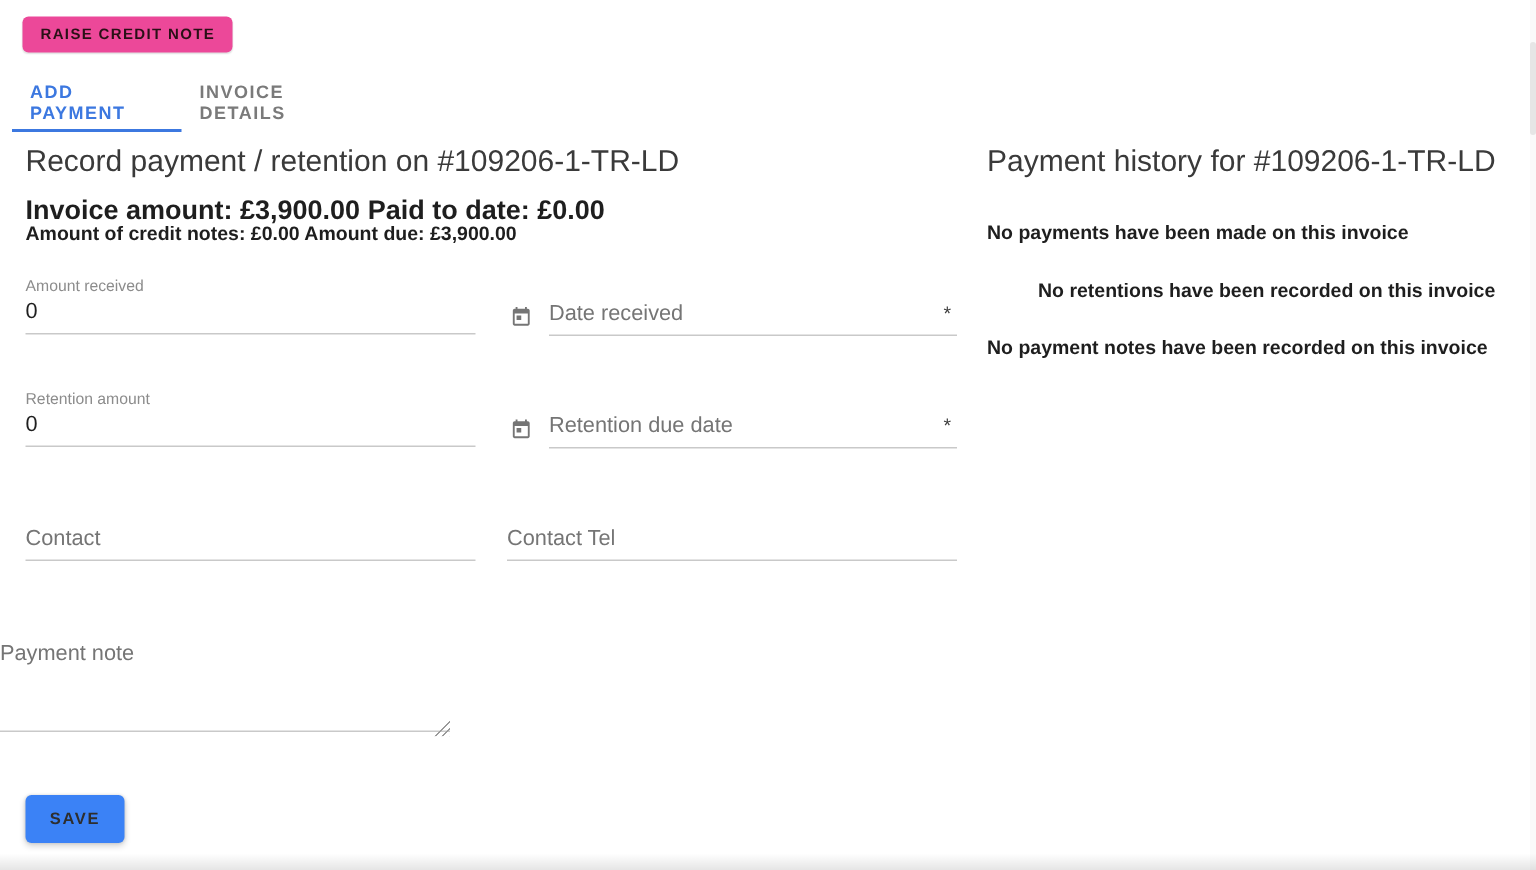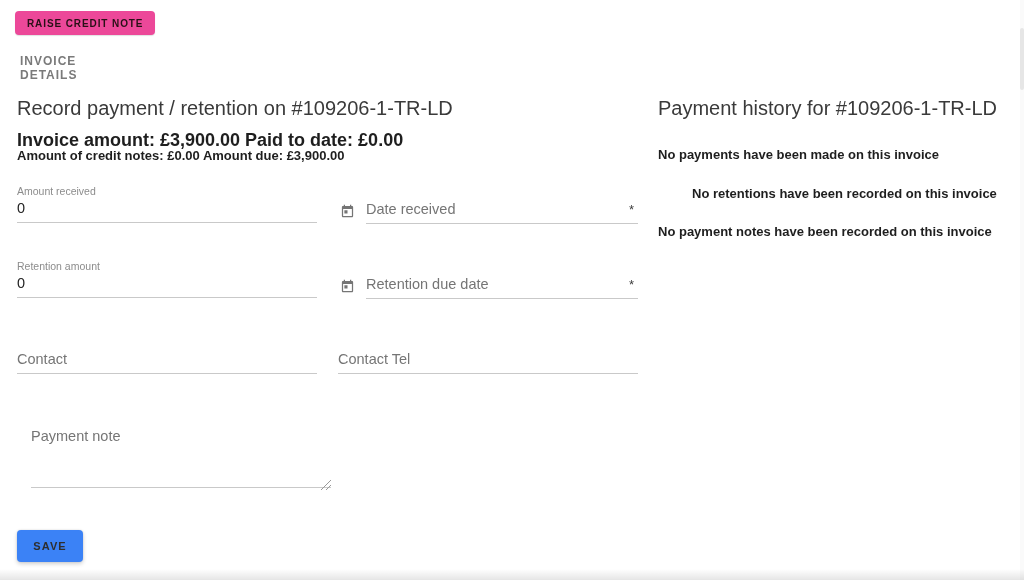--- a/index.html
+++ b/index.html
@@ -90,21 +90,21 @@
   .datefield .line input {
     flex: 1; border: none; outline: none; background: transparent;
     font-family: Liberation Sans, sans-serif;
     font-size: 14.5px; color: #1f1f1f;
     padding: 2px 0 6px 0;
   }
   .datefield .line input::placeholder { color: #757575; opacity: 1; }
   .datefield .req { font-size: 13px; color: #3d3d3d; padding: 0 4px 6px 0; }
 
   
-  .f-note { left: 31px; top: 421px; }
+  .f-note { left: 0; top: 421px; }
   .f-note textarea { height: 67px; resize: none; padding-top: 7px; }
   .resize-handle {
     position: absolute; right: 0; bottom: 2px;
     width: 13px; height: 12px;
     background: repeating-linear-gradient(135deg, #9a9a9a 0 1px, transparent 1px 3.4px);
     clip-path: polygon(100% 0, 0 100%, 100% 100%);
     cursor: nwse-resize;
   }
 
   
@@ -133,20 +133,21 @@
     background: linear-gradient(to bottom, rgba(0,0,0,0), rgba(0,0,0,0.10));
     pointer-events: none;
   }
 </style>
 </head>
 <body>
 
 <button class="btn-raise">RAISE CREDIT NOTE</button>
 
 <div class="tabbar">
+  <div class="tab tab-add active">ADD PAYMENT</div>
   <div class="tab tab-details">INVOICE DETAILS</div>
 </div>
 
 <div class="h-left">Record payment / retention on #109206-1-TR-LD</div>
 <div class="summary1">Invoice amount: £3,900.00 Paid to date: £0.00</div>
 <div class="summary2">Amount of credit notes: £0.00 Amount due: £3,900.00</div>
 
 <div class="field f-amount">
   <span class="flabel">Amount received</span>
   <input type="text" value="0" style="">

